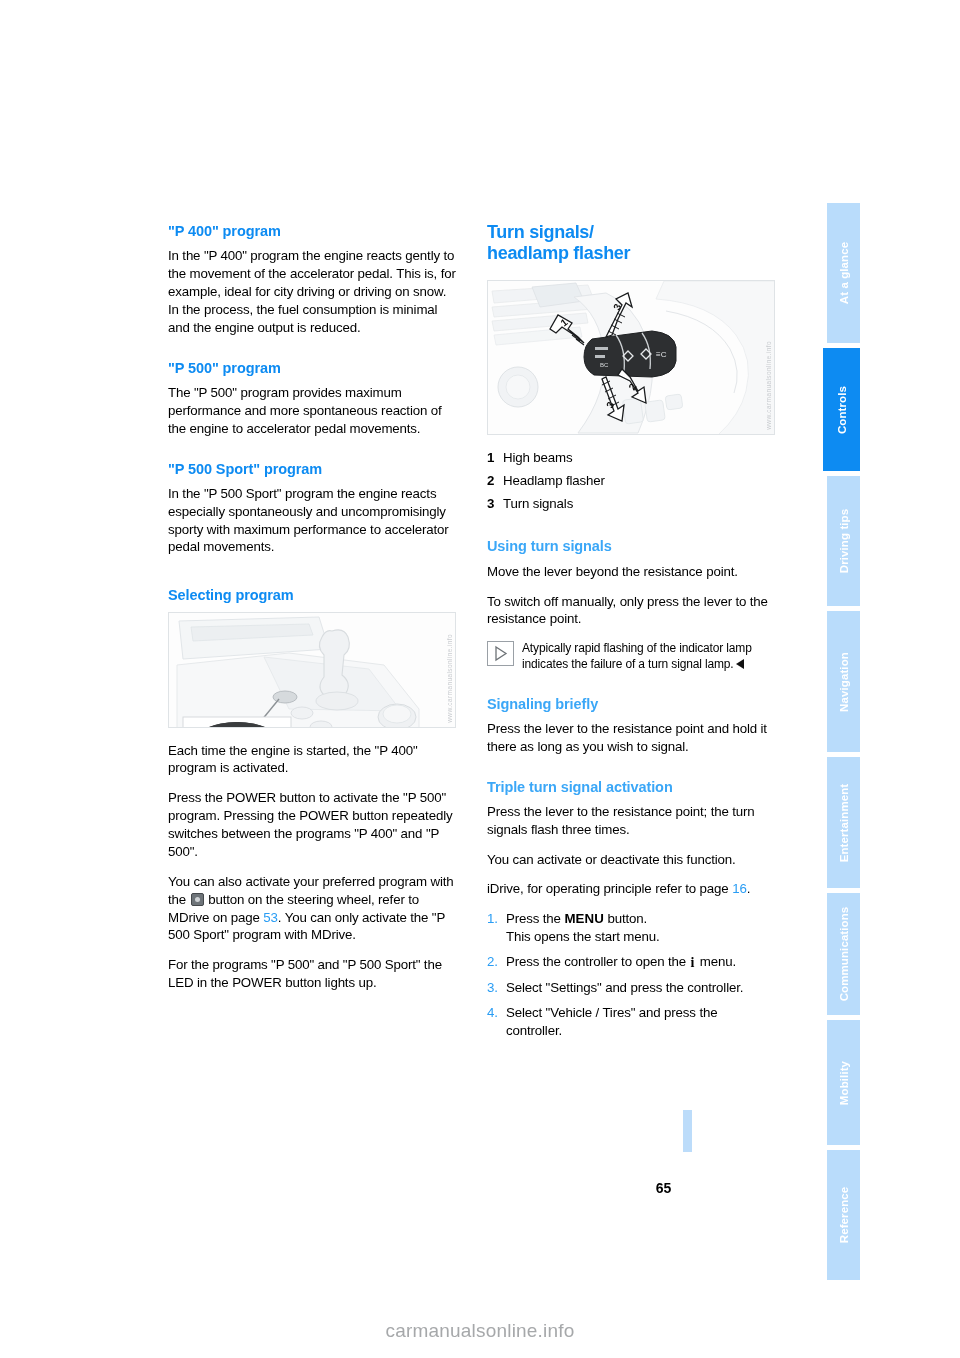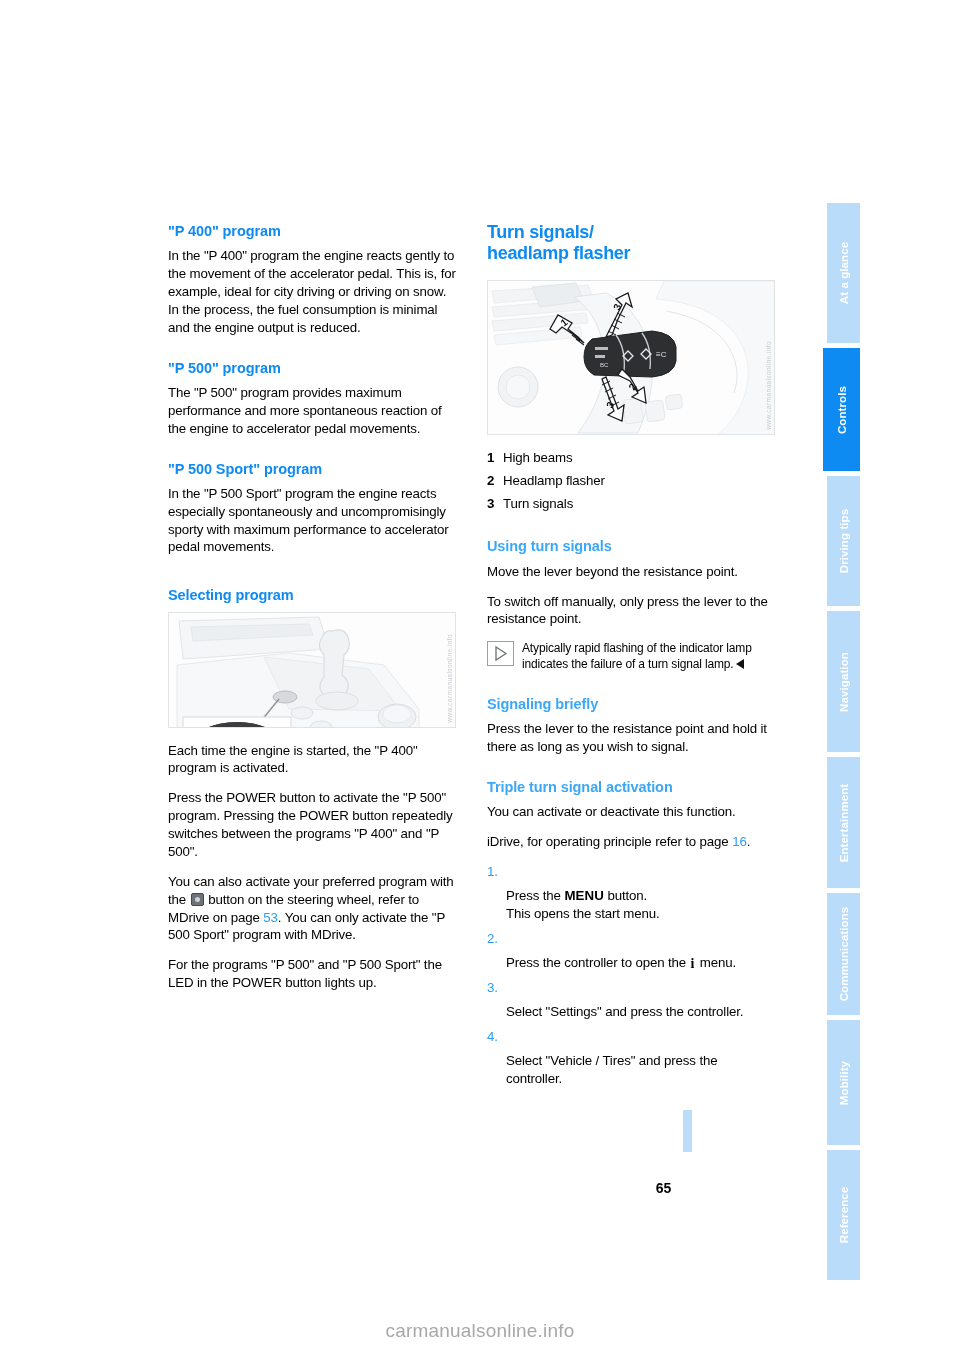--- a/index.html
+++ b/index.html
@@ -112,21 +112,21 @@
     font-size: 13.3px;
     line-height: 1.36;
     margin-bottom: 7px;
     letter-spacing: -0.15px;
   }
   .step-num {
     width: 19px;
     flex: 0 0 19px;
     color: #2a9df4;
   }
-  .step-body { flex: 1; margin-top: 24px; }
+  .step-body { flex: 1; }
   .step-body .sub { display: block; }
   .menu-word { font-weight: bold; letter-spacing: 0.1px; }
 
   
   .note {
     font-size: 12px;
     line-height: 1.345;
     margin: 12px 0 12px 0;
     letter-spacing: -0.15px;
   }
@@ -417,20 +417,21 @@
     </div>
 
     <div class="spacer-sm"></div>
 
     <h3 class="sub-title">Signaling briefly</h3>
     <p class="body">Press the lever to the resistance point and hold it there as long as you wish to signal.</p>
 
     <div class="spacer-sm"></div>
 
     <h3 class="sub-title">Triple turn signal activation</h3>
+    <p class="body">Press the lever to the resistance point; the turn signals flash three times.</p>
     <p class="body">You can activate or deactivate this function.</p>
     <p class="body">
       <span>iDrive, for operating principle refer to page </span><a class="pageref" href="#">16</a><span>.</span>
     </p>
 
     <div class="steps">
       <div class="step-row">
         <span class="step-num">1.</span>
         <span class="step-body">
           <span>Press the </span><span class="menu-word">MENU</span><span> button.</span>

